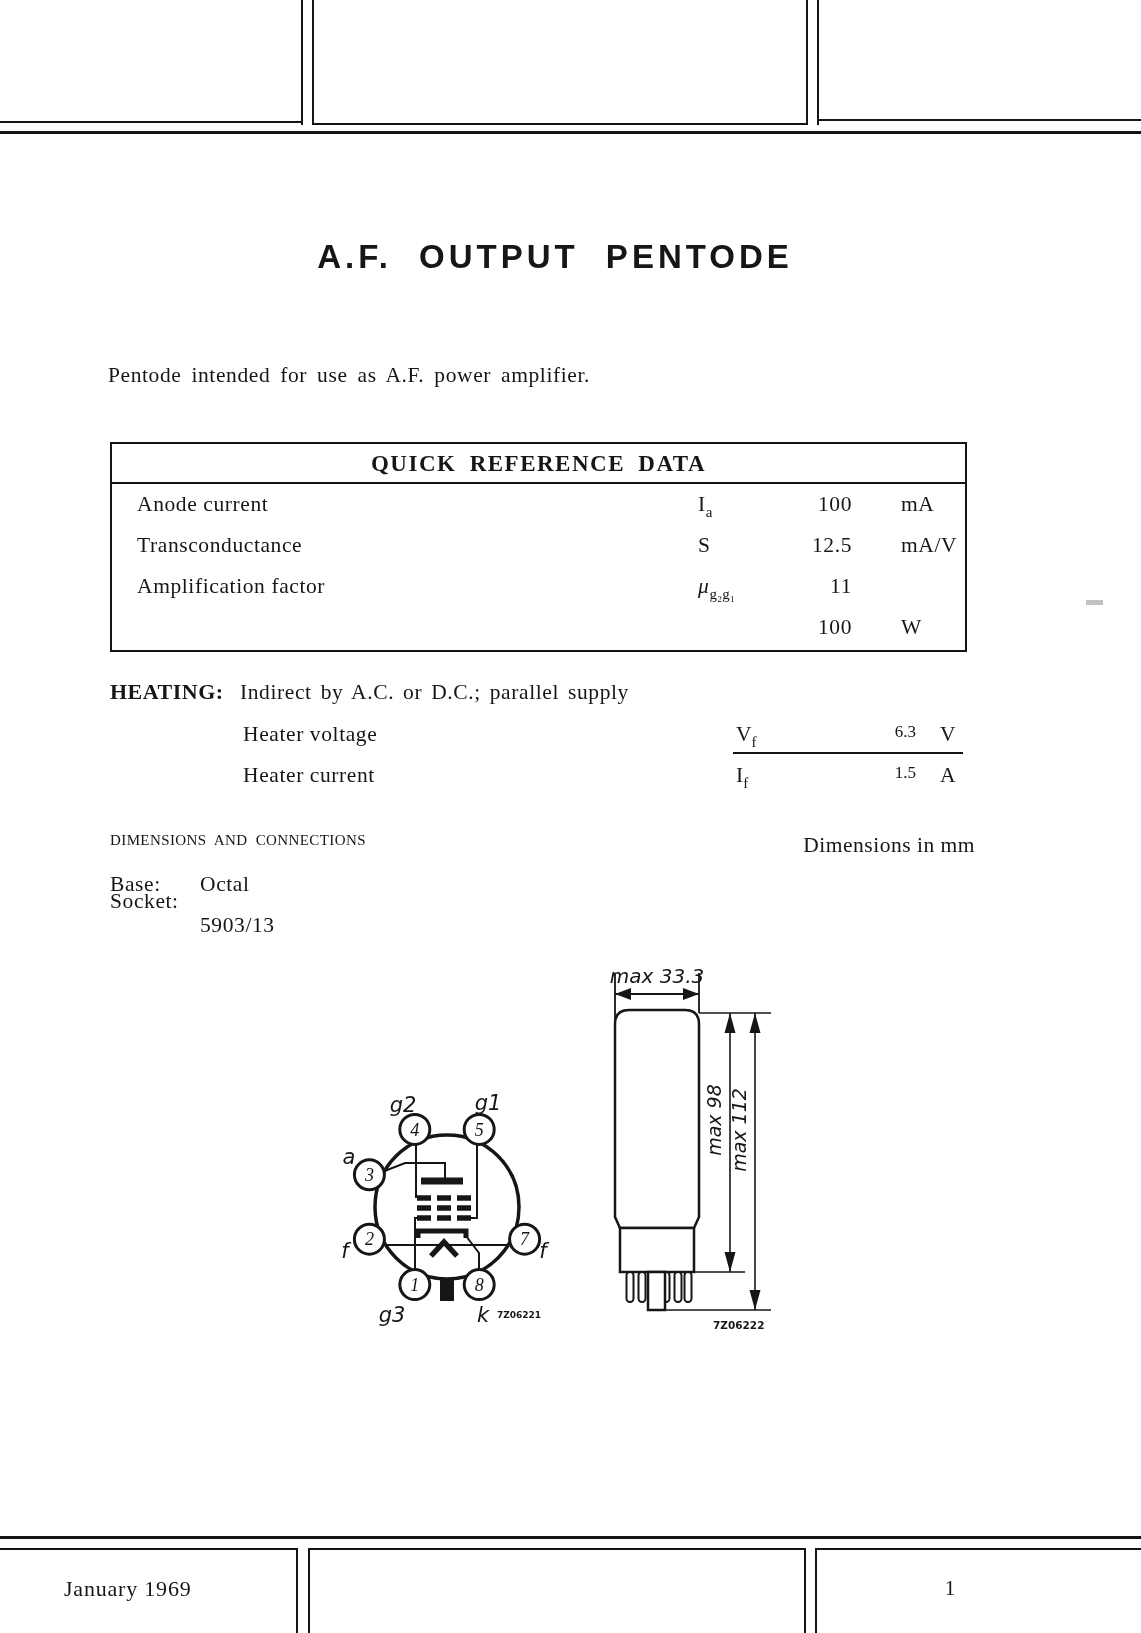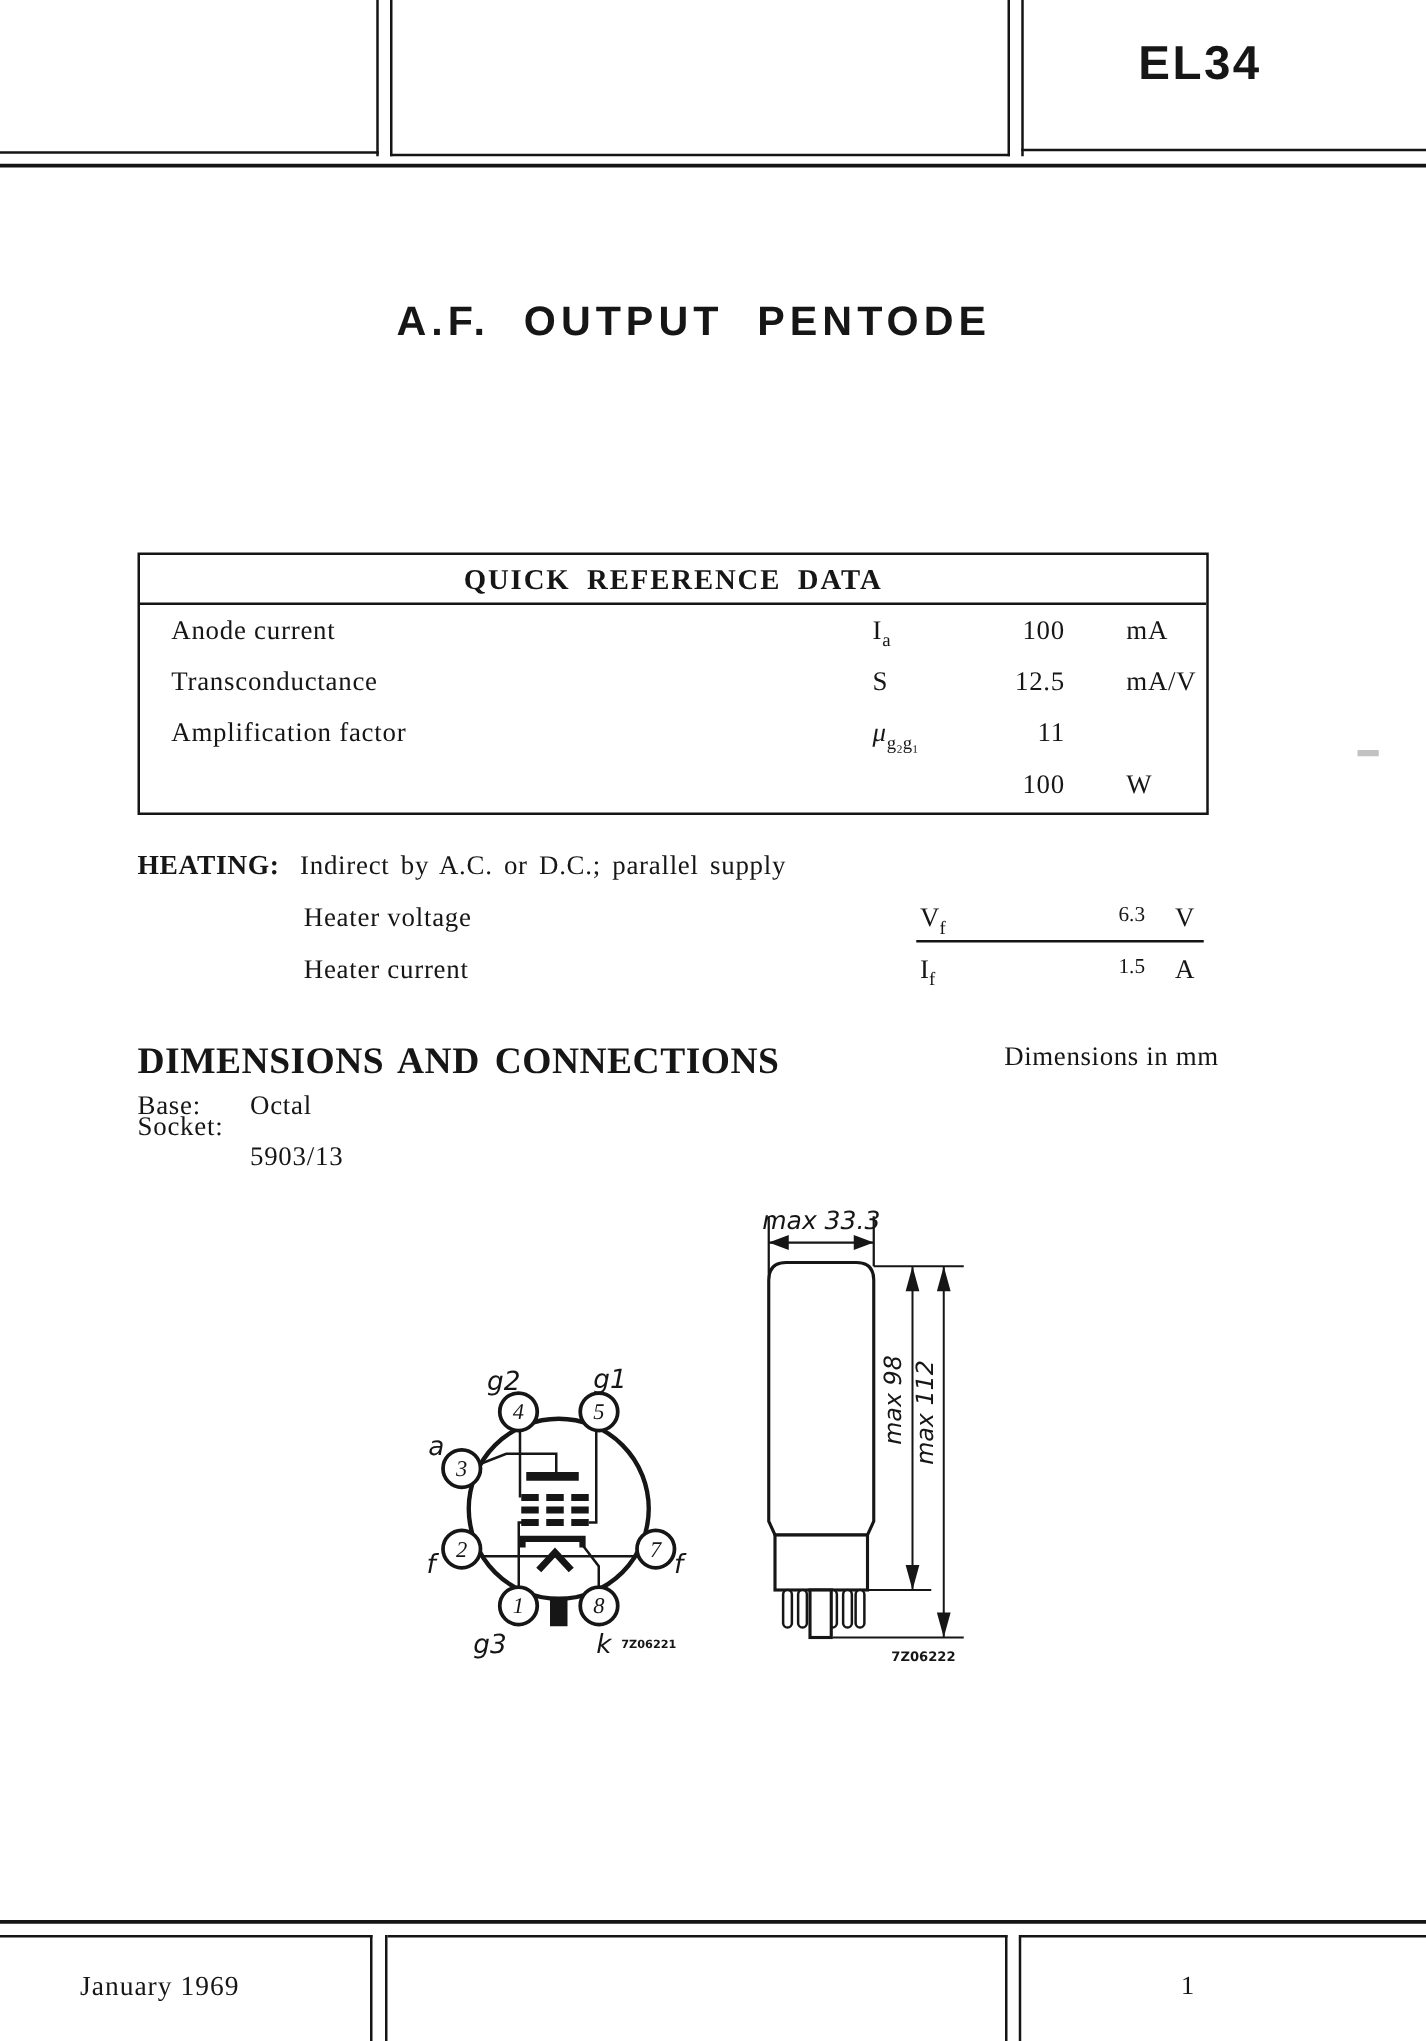--- a/index.html
+++ b/index.html
@@ -27,21 +27,21 @@
   .qrd-unit{position:absolute;left:760px;margin-left:29px;}
   .sub{font-size:15px;position:relative;top:6px;letter-spacing:0;}
 
   .h-label{font-weight:bold;font-size:22px;letter-spacing:.5px;}
   .h-text{font-size:21.5px;letter-spacing:.6px;word-spacing:3px;}
   .row-label{font-size:21.5px;letter-spacing:.6px;}
   .row-sym{position:absolute;font-size:21.5px;}
   .row-val{position:absolute;width:80px;text-align:right;font-size:17px;}
   .row-unit{position:absolute;font-size:21.5px;}
 
-  .sec-title{font-weight:bold;font-size:30px;letter-spacing:.4px;word-spacing:4px;}
+  .sec-title{font-weight:normal;font-size:15px;letter-spacing:.4px;word-spacing:4px;}
   .mm-note{font-size:21.5px;text-align:right;letter-spacing:.5px;}
 
   .footer-text{font-size:22px;letter-spacing:.8px;}
   .pageno{font-size:21px;text-align:center;}
 
   svg text{fill:#161616;}
   .dia-italic{font-family:"DejaVu Sans",sans-serif;font-style:italic;}
   .dia-code{font-family:"DejaVu Sans",sans-serif;font-weight:bold;}
   .pin-num{font-family:"Liberation Serif",serif;font-style:italic;font-size:18px;}
 
@@ -54,24 +54,24 @@
 
   <div class="vline" style="left:301px;top:0;width:2px;height:125px;"></div>
   <div class="vline" style="left:312px;top:0;width:2px;height:125px;"></div>
   <div class="vline" style="left:806px;top:0;width:2px;height:125px;"></div>
   <div class="vline" style="left:817px;top:0;width:2px;height:125px;"></div>
   <div class="hline" style="left:0;top:121px;width:303px;height:2px;"></div>
   <div class="hline" style="left:312px;top:123px;width:496px;height:2px;"></div>
   <div class="hline" style="left:817px;top:119px;width:324px;height:2px;"></div>
   <div class="hline" style="left:0;top:131px;width:1141px;height:3px;"></div>
 
-  <div class="abs sans model" style="left:855px;top:30px;width:210px;">EL34</div>
 
   <div class="abs sans doc-title" style="left:155px;top:238px;width:800px;">A.F. OUTPUT PENTODE</div>
 
+  <div class="abs intro" style="left:108px;top:363px;width:700px;">Pentode intended for use as A.F. power amplifier.</div>
 
   <div class="qrd">
     <div class="qrd-head">QUICK REFERENCE DATA</div>
 
     <div class="qrd-row">
       <span class="qrd-label">Anode current</span>
       <span class="qrd-sym"><span>I</span><span class="sub">a</span></span>
       <span class="qrd-val">100</span>
       <span class="qrd-unit">mA</span>
     </div>

